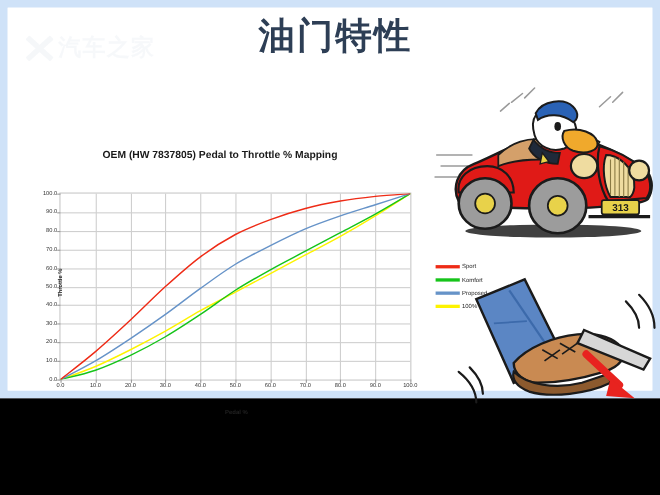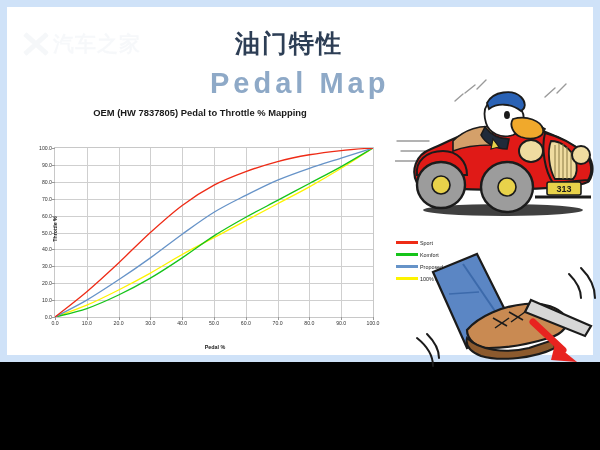--- a/index.html
+++ b/index.html
@@ -36,32 +36,32 @@
   .wm-x:before{transform:translate(-50%,-50%) rotate(42deg);}
   .wm-x:after{transform:translate(-50%,-50%) rotate(-42deg);}
   .wm-text{
     font-size:21px;font-weight:bold;color:#f0f3f7;
     letter-spacing:1px;margin-left:2px;line-height:30px;
     white-space:nowrap;
   }
 
   
   .title-cn{
-    position:absolute;left:228px;top:20px;
-    font-size:25px;font-weight:bold;color:#2d3e55;
+    position:absolute;left:228px;top:4px;
+    font-size:33px;font-weight:bold;color:#2d3e55;
     letter-spacing:2px;white-space:nowrap;
   }
   .title-en{
     position:absolute;left:203px;top:60px;
     font-size:29px;font-weight:bold;color:#8ea9c7;
     letter-spacing:4px;white-space:nowrap;
   }
 
   
-  .chart-wrap{position:absolute;left:8px;top:100px;width:370px;height:245px;}
+  .chart-wrap{position:absolute;left:8px;top:128px;width:370px;height:245px;}
   .chart-title{
     position:absolute;left:0;top:0;width:370px;text-align:center;
     font-size:9.4px;font-weight:bold;color:#1a1a1a;white-space:nowrap;
   }
   .plot-box{
     position:absolute;left:39px;top:40px;width:320px;height:171px;
     border:1px solid #c8c8c8;background:#fff;box-sizing:border-box;
   }
   .grid-line-h,.grid-line-v{position:absolute;background:#cfcfcf;}
   .grid-line-h{left:0;width:100%;height:1px;}
@@ -119,21 +119,20 @@
 
   <div class="card">
     <div class="card-inner">
 
       <div class="watermark">
         <span class="wm-x"></span>
         <span class="wm-text">汽车之家</span>
       </div>
 
       <div class="title-cn">油门特性</div>
-      <div class="title-en">Pedal Map</div>
 
       <div class="chart-wrap">
         <div class="chart-title">OEM (HW 7837805) Pedal to Throttle % Mapping</div>
 
         <div class="plot-box">
           <div id="grid-h">
               <div class="grid-line-h" style="top: 90%;"></div>
               <div class="grid-line-h" style="top: 80%;"></div>
               <div class="grid-line-h" style="top: 70%;"></div>
               <div class="grid-line-h" style="top: 60%;"></div>

